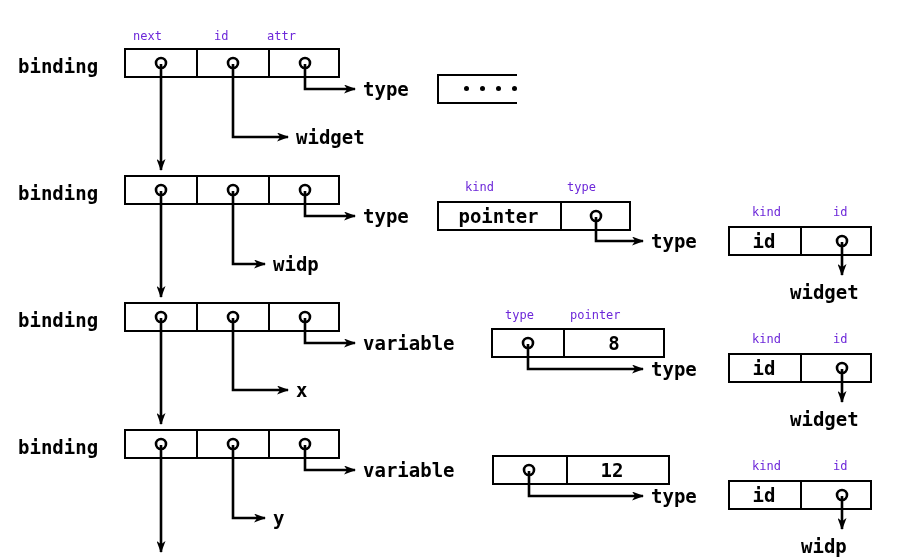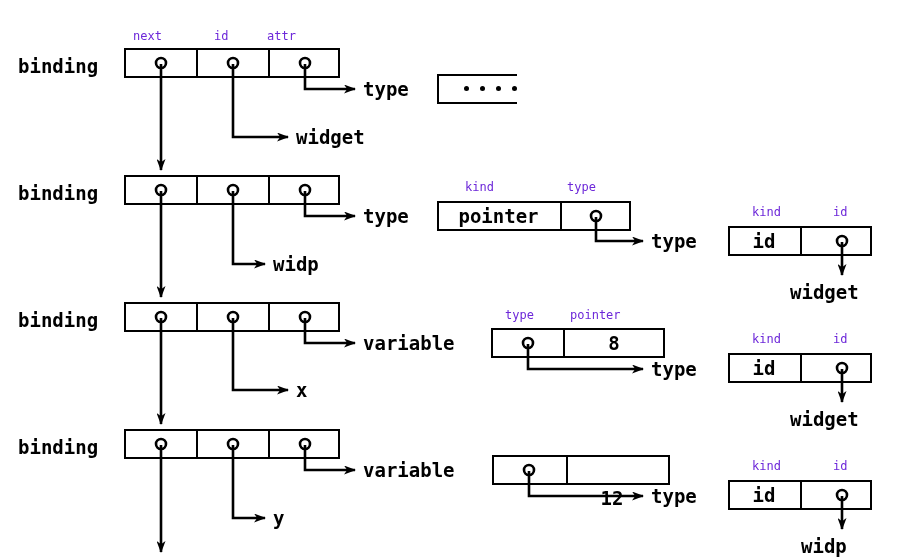--- a/index.html
+++ b/index.html
@@ -169,21 +169,21 @@
     <circle cx="37" cy="15" r="5" fill="none" stroke="#000" stroke-width="2.6"></circle>
     <circle cx="109" cy="15" r="5" fill="none" stroke="#000" stroke-width="2.6"></circle>
     <circle cx="181" cy="15" r="5" fill="none" stroke="#000" stroke-width="2.6"></circle>
   </svg>
 
   <div class="lbl" style="left:363px;top:461px;">variable</div>
   <div class="lbl" style="left:273px;top:509px;">y</div>
 
   <div class="box" style="left:492px;top:455px;width:178px;height:30px;"></div>
   <div class="vdiv" style="left:566px;top:455px;height:30px;"></div>
-  <div class="cellval" style="left:566px;top:461px;width:92px;margin-top:28px;">12</div>
+  <div class="cellval" style="left:566px;top:461px;width:92px;">12</div>
   <svg class="box" style="border:none;left:492px;top:455px;width:178px;height:30px;">
     <circle cx="37" cy="15" r="5" fill="none" stroke="#000" stroke-width="2.6"></circle>
   </svg>
 
   <div class="lbl" style="left:651px;top:487px;">type</div>
   <div class="hdr" style="left:752px;top:457px;">kind</div>
   <div class="hdr" style="left:833px;top:457px;">id</div>
   <div class="box" style="left:728px;top:480px;width:144px;height:30px;"></div>
   <div class="vdiv" style="left:800px;top:480px;height:30px;"></div>
   <div class="cellval" style="left:728px;top:486px;width:72px;">id</div>

